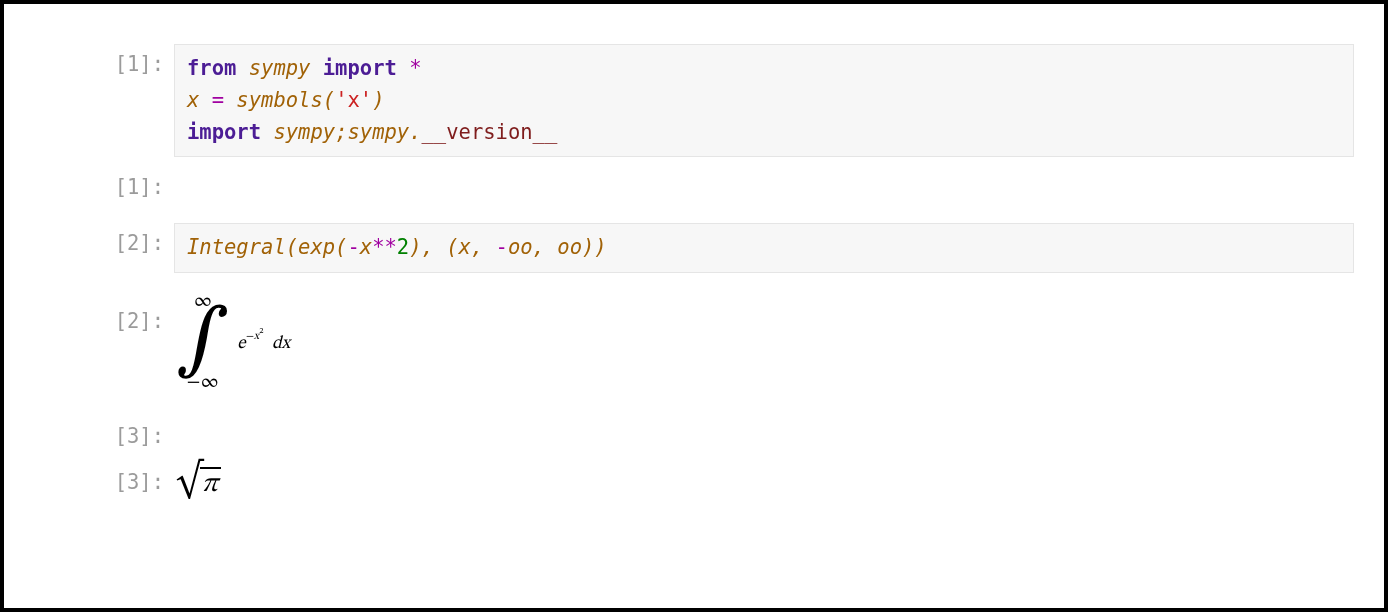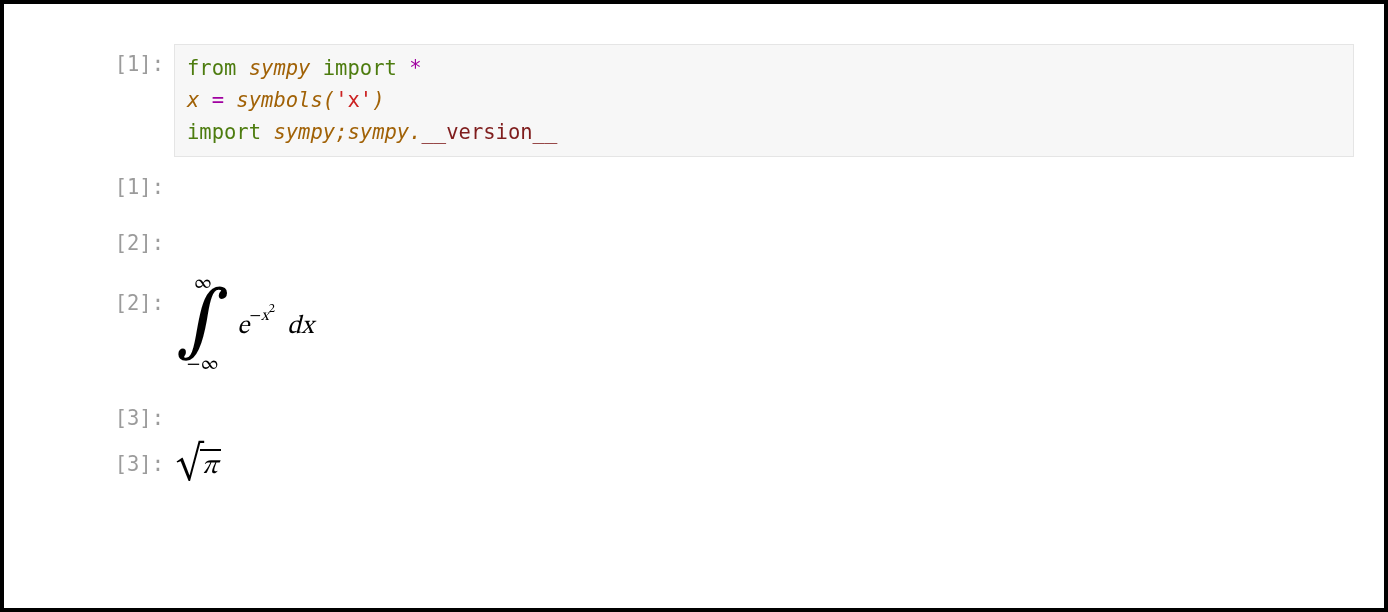--- a/index.html
+++ b/index.html
@@ -44,21 +44,21 @@
     line-height: 1.55;
     font-family: "Menlo", "DejaVu Sans Mono", "Consolas", monospace;
     white-space: pre;
   }
   .plain-output {
     font-family: "Menlo", "DejaVu Sans Mono", "Consolas", monospace;
     padding: 0 0 0 2px;
     line-height: 1.5;
   }
   
-  .tok-kw   { color: #4d7c0f; font-weight: normal; } 
+  .tok-kw   { color: #4c1d95; font-weight: bold; } 
   .tok-op   { color: #a000a0; }                    
   .tok-nm   { color: #a16207; font-style: italic; }
   .tok-str  { color: #c22; }                       
   .tok-fn   { color: #7f1d1d; }                    
   .tok-num  { color: #008000; }
   
   .math-out {
     font-family: "STIX Two Math", "Cambria Math", "Latin Modern Math",
                  "Times New Roman", serif;
     font-style: italic;
@@ -83,21 +83,21 @@
   .int-sign {
     font-size: 78px;
     font-style: normal;
     line-height: 0.82;
     display: block;
     margin: -2px 0;
   }
   .int-body {
     display: inline-block;
     margin-left: 8px;
-    font-size: 26px;
+    font-size: 18px;
     vertical-align: middle;
   }
   .sup {
     font-size: 0.62em;
     vertical-align: 0.85em;
     line-height: 0;
   }
   .sup2 {
     font-size: 0.78em;
     vertical-align: 0.65em;
@@ -133,20 +133,23 @@
 <span class="tok-kw">import</span> <span class="tok-nm">sympy</span><span class="tok-nm">;</span><span class="tok-nm">sympy</span><span class="tok-nm">.</span><span class="tok-fn">__version__</span></div>
     </div>
   </div>
 
   <div class="cell">
     <div class="prompt-col tight">[1]:</div>
   </div>
 
   <div class="cell" style="margin-top:24px;">
     <div class="prompt-col">[2]:</div>
+    <div class="body-col">
+      <div class="code-box"><span class="tok-nm">Integral(exp(</span><span class="tok-op">-</span><span class="tok-nm">x</span><span class="tok-op">**</span><span class="tok-num">2</span><span class="tok-nm">), (x, </span><span class="tok-op">-</span><span class="tok-nm">oo, oo))</span></div>
+    </div>
   </div>
 
   <div class="cell">
     <div class="prompt-col" style="padding-top:18px;">[2]:</div>
     <div class="body-col">
       <div class="math-out">
         <span class="int-wrap">
           <span class="int-col">
             <span class="int-lim up">∞</span>
             <span class="int-sign">∫</span>

